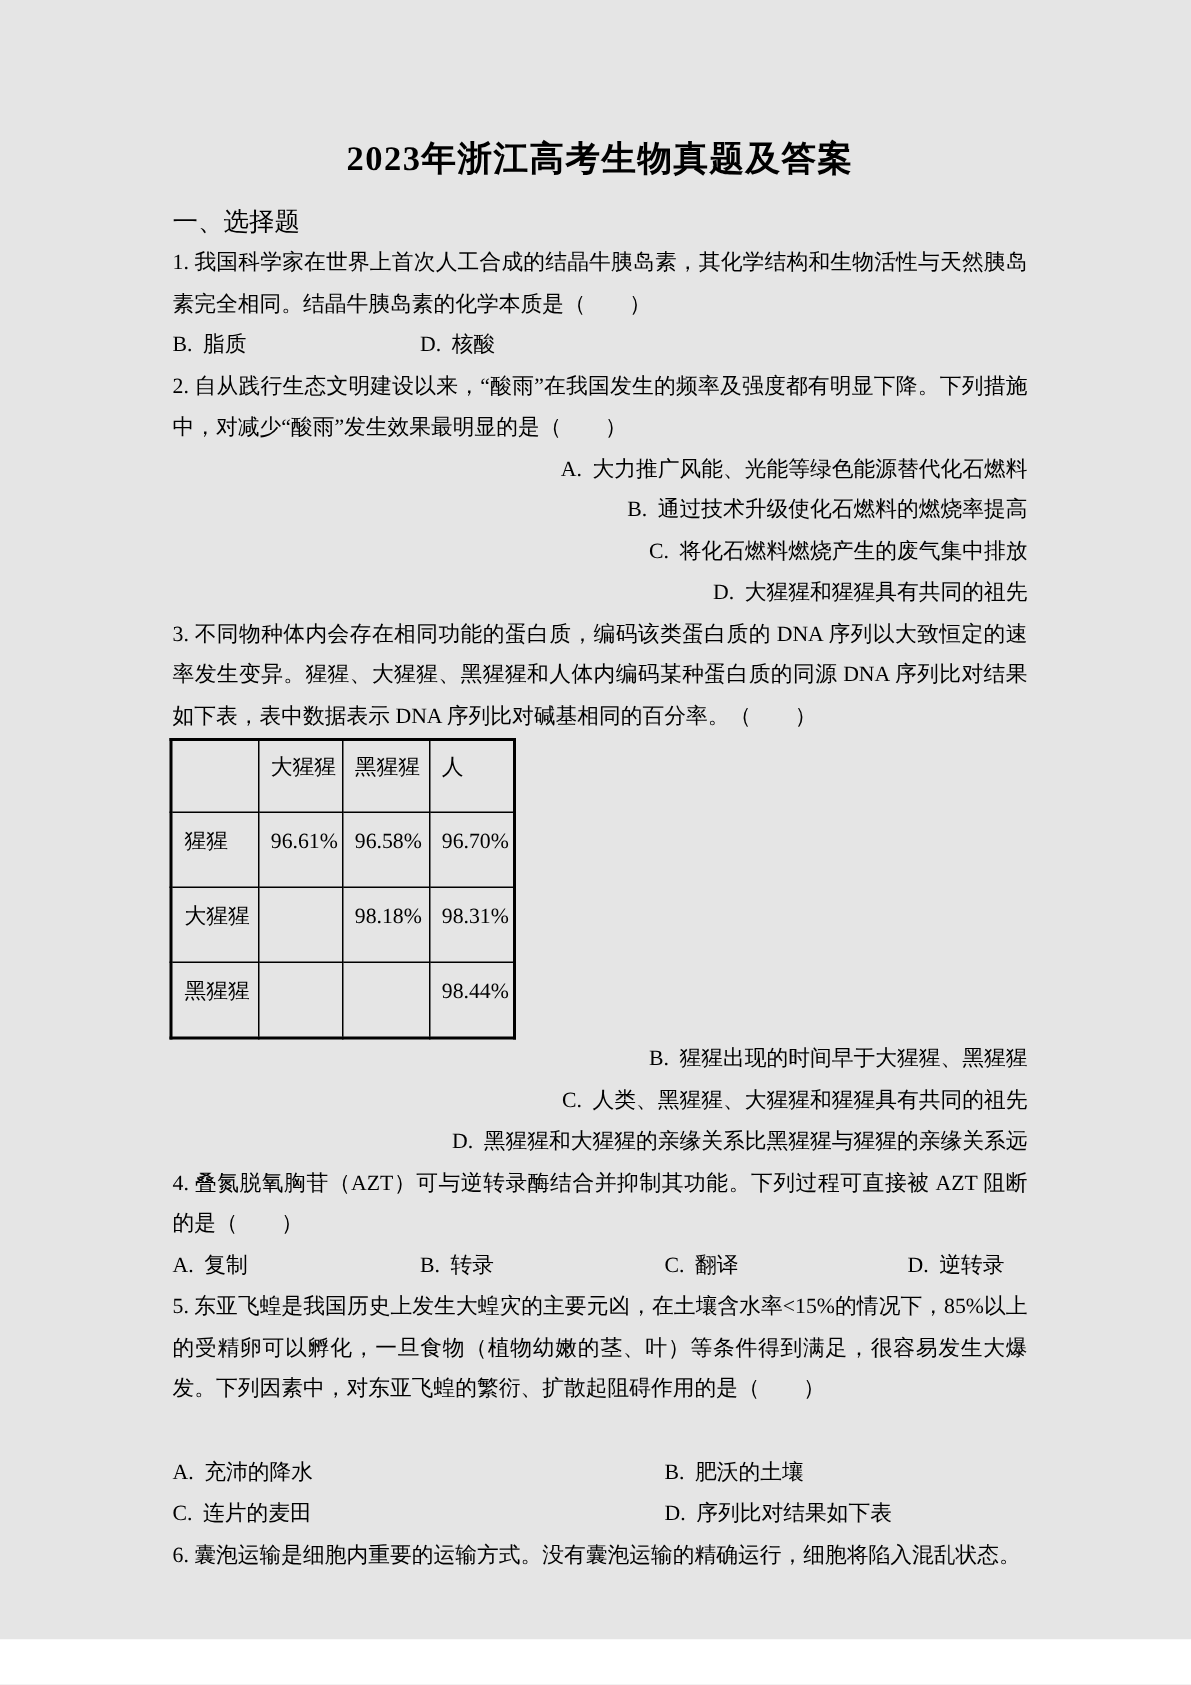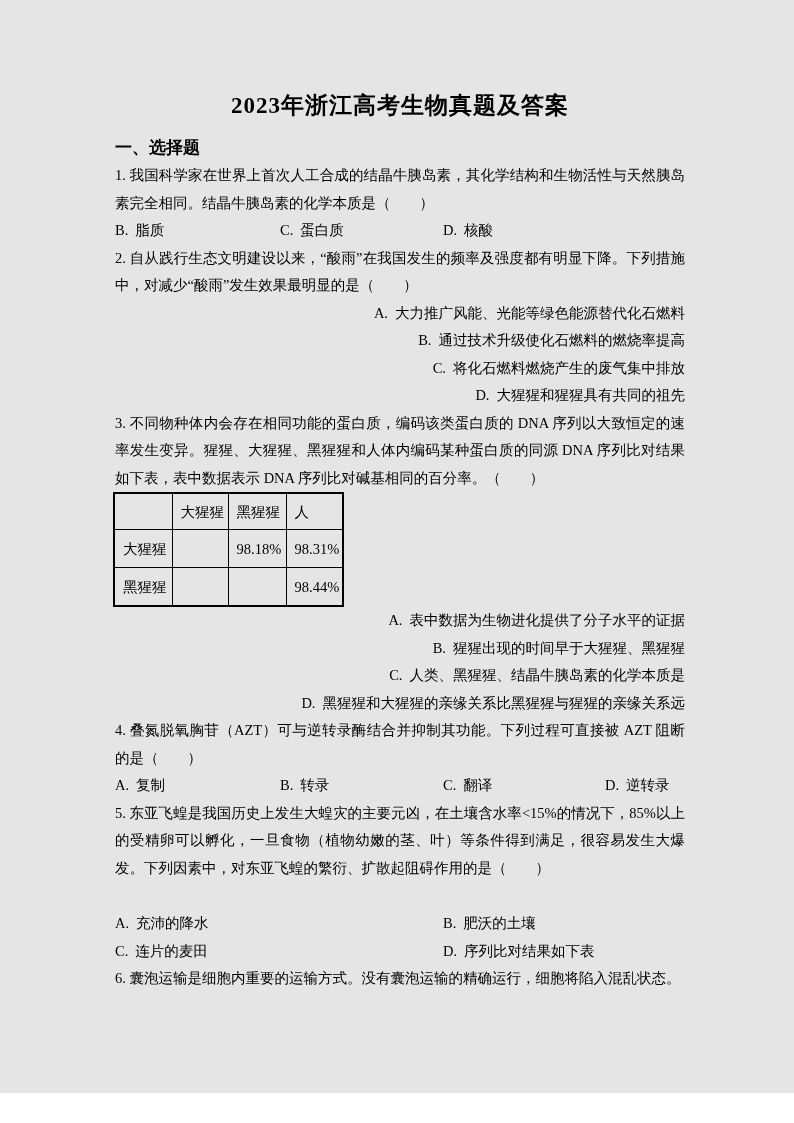--- a/index.html
+++ b/index.html
@@ -22,21 +22,21 @@
     padding-top: 89px;
     font-size: 23px;
     font-weight: bold;
     line-height: 33px;
     text-align: center;
     letter-spacing: 1px;
   }
   .section-heading {
     margin-top: 15px;
     font-size: 17px;
-    font-weight: bold;
+    font-weight: normal;
     line-height: 22px;
   }
   .body-text, .stem, .opt, .after-table {
     font-size: 14.5px;
     line-height: 27.5px;
   }
   .stem {
     margin: 0;
     text-align: justify;
   }
@@ -56,21 +56,21 @@
   .opt-label { margin-right: 7px; }
   .after-table { margin: 0; }
   .cmp-table {
     border-collapse: collapse;
     table-layout: fixed;
     margin-left: -2px;
     border: 2px solid #000;
   }
   .cmp-table td {
     border: 1px solid #000;
-    padding: 0 0 0 8px;
+    padding: 0 0 12px 8px;
     vertical-align: middle;
     font-size: 14.5px;
     line-height: 16px;
     overflow: hidden;
   }
   .cmp-table tr.hdr td { height: 35px; }
   .cmp-table tr.data td { height: 37px; }
 </style>
 </head>
 <body>
@@ -79,21 +79,20 @@
   <div class="content">
 
     <div class="doc-title">2023年浙江高考生物真题及答案</div>
 
     <div class="section-heading">一、选择题</div>
 
     <div class="qblock">
       <p class="stem first">1. 我国科学家在世界上首次人工合成的结晶牛胰岛素，其化学结构和生物活性与天然胰岛素完全相同。结晶牛胰岛素的化学本质是（　　）</p>
       <div class="opts-row4">
         <div class="opt"><span class="opt-label">B.</span><span>脂质</span></div>
-        <div class="opt"><span class="opt-label">C.</span><span>蛋白质</span></div>
         <div class="opt"><span class="opt-label">D.</span><span>核酸</span></div>
       </div>
     </div>
 
     <div class="qblock">
       <p class="stem">2. 自从践行生态文明建设以来，“酸雨”在我国发生的频率及强度都有明显下降。下列措施中，对减少“酸雨”发生效果最明显的是（　　）</p>
       <div class="opts-list">
         <div class="opt"><span class="opt-label">A.</span><span>大力推广风能、光能等绿色能源替代化石燃料</span></div>
         <div class="opt"><span class="opt-label">B.</span><span>通过技术升级使化石燃料的燃烧率提高</span></div>
         <div class="opt"><span class="opt-label">C.</span><span>将化石燃料燃烧产生的废气集中排放</span></div>
@@ -111,37 +110,42 @@
             <col style="width:57px">
           </colgroup>
         <tbody>
             <tr class="hdr">
           <td></td>
           <td>大猩猩</td>
           <td>黑猩猩</td>
           <td>人</td>
         </tr>
         <tr class="data">
+          <td>猩猩</td>
+          <td>96.61%</td>
+          <td>96.58%</td>
+          <td>96.70%</td>
+        </tr>
+        <tr class="data">
           <td>大猩猩</td>
           <td></td>
           <td>98.18%</td>
           <td>98.31%</td>
         </tr>
         <tr class="data">
           <td>黑猩猩</td>
           <td></td>
           <td></td>
           <td>98.44%</td>
         </tr>
       </tbody>
         </table>
       <div class="opts-list">
-        <div class="opt"><span class="opt-label">A.</span><span>表中数据为生物进化提供了分子水平的证据</span></div>
         <div class="opt"><span class="opt-label">B.</span><span>猩猩出现的时间早于大猩猩、黑猩猩</span></div>
-        <div class="opt"><span class="opt-label">C.</span><span>人类、黑猩猩、结晶牛胰岛素的化学本质是</span></div>
+        <div class="opt"><span class="opt-label">C.</span><span>人类、黑猩猩、大猩猩和猩猩具有共同的祖先</span></div>
         <div class="opt"><span class="opt-label">D.</span><span>黑猩猩和大猩猩的亲缘关系比黑猩猩与猩猩的亲缘关系远</span></div>
       </div>
     </div>
 
     <div class="qblock">
       <p class="stem">4. 叠氮脱氧胸苷（AZT）可与逆转录酶结合并抑制其功能。下列过程可直接被 AZT 阻断的是（　　）</p>
       <div class="opts-row4">
         <div class="opt"><span class="opt-label">A.</span><span>复制</span></div>
         <div class="opt"><span class="opt-label">B.</span><span>转录</span></div>
         <div class="opt"><span class="opt-label">C.</span><span>翻译</span></div>

